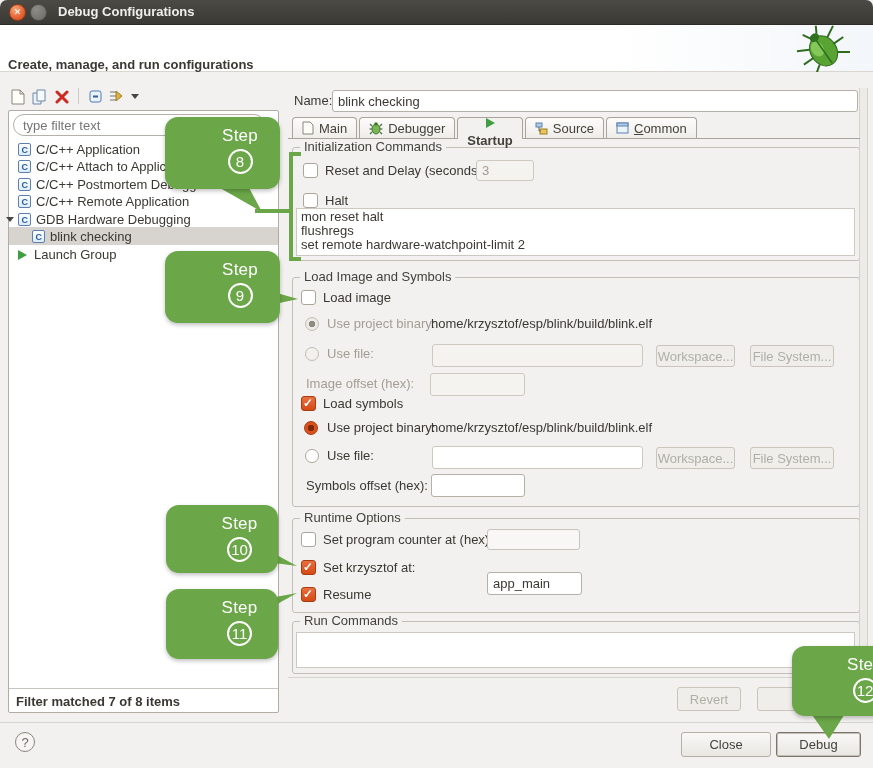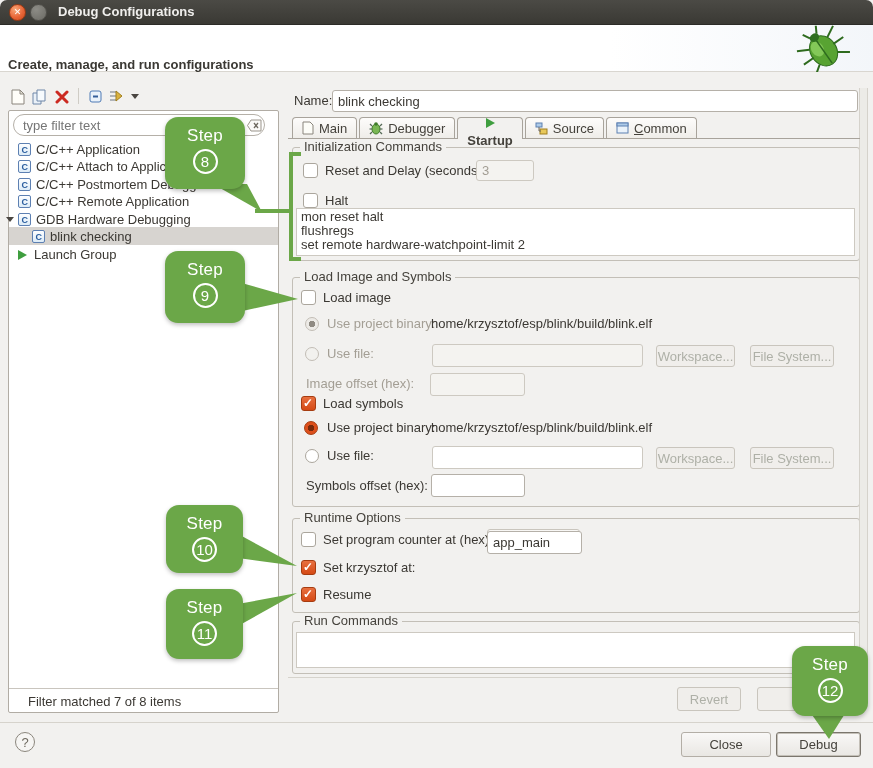--- a/index.html
+++ b/index.html
@@ -59,21 +59,21 @@
     border-left:9px solid #3f9e3f;}
   .sep-v{width:1px;background:#cfccc5;}
   
   .tab{display:flex;align-items:center;gap:5px;padding:0 9px;height:21px;
     background:linear-gradient(#fdfcfb,#efede9);border:1px solid #a8a39b;border-bottom:none;
     border-radius:4px 4px 0 0;box-sizing:border-box;color:#45423c;}
   .tab.sel{background:#f2f1ef;font-weight:bold;height:22px;z-index:3;flex-direction:column;}
   .tabline{height:1px;background:#a8a39b;}
   
   .bubble{background:#6ba748;border-radius:13px;display:flex;flex-direction:column;align-items:center;
-    color:#fff;z-index:51;box-shadow:0 2px 4px rgba(0,0,0,.25);}
+    color:#fff;z-index:51;box-shadow:0 2px 4px rgba(0,0,0,.25);padding-left:35px;}
   .bubble .stepword{font-size:17px;margin-top:9px;letter-spacing:.2px;}
   .bubble .num{margin-top:3px;width:25px;height:25px;border:2px solid #fff;border-radius:50%;
     display:flex;align-items:center;justify-content:center;font-size:15px;box-sizing:border-box;}
   .overlay{position:absolute;left:0;top:0;z-index:50;pointer-events:none;}
   
   .tico{width:18px;height:17px;display:flex;align-items:center;justify-content:center;}
   .helpbtn{width:20px;height:20px;border:1px solid #8b867d;border-radius:50%;color:#6e695f;
     display:flex;align-items:center;justify-content:center;font-size:13px;background:#f6f5f3;box-sizing:border-box;}
   .scrollstrip{background:#ecebe7;border-left:1px solid #d5d2cb;border-right:1px solid #d5d2cb;}
 </style>
@@ -181,21 +181,21 @@
   <div class="abs treerow" style="left:32px;top:228px;">
     <span class="abs cicon" style="left:0;top:2px;"></span>
     <span class="abs" style="left:18px;">blink checking</span>
   </div>
   <div class="abs treerow" style="left:18px;top:246px;">
     <span class="abs playico" style="left:0;top:4px;"></span>
     <span class="abs" style="left:16px;">Launch Group</span>
   </div>
 
   <div class="abs" style="left:9px;top:688px;width:269px;height:1px;background:#c9c5be;"></div>
-  <div class="abs" style="left:28px;top:694px;">Filter matched 7 of 8 items</div>
+  <div class="abs" style="left:16px;top:694px;font-weight:bold;">Filter matched 7 of 8 items</div>
 
   <div class="abs lbl" style="left:294px;top:93px;">Name:</div>
   <input class="abs field" style="left: 332px; top: 90px; width: 526px; height: 22px;" value="blink checking">
 
   <div class="abs tabline" style="left:288px;top:138px;width:572px;z-index:2;"></div>
   <div class="abs" style="left:292px;top:117px;display:flex;gap:2px;z-index:2;">
     <div class="tab">
       <svg width="12" height="14">
           <path d="M1 1 h7 l3 3 v9 h-10 z" fill="#fdfdf8" stroke="#8a857c"></path>
         </svg>
@@ -285,21 +285,21 @@
 
   <div class="abs group" style="left:292px;top:518px;width:566px;height:93px;"></div>
   <div class="abs legend" style="left:300px;top:511px;">Runtime Options</div>
 
   <div class="abs cb" style="left:301px;top:532px;"></div>
   <div class="abs lbl" style="left:323px;top:532px;">Set program counter at (hex):</div>
   <input class="abs field lite" style="left: 487px; top: 529px; width: 93px; height: 21px;">
 
   <div class="abs cb checked" style="left:301px;top:560px;"></div>
   <div class="abs lbl" style="left:323px;top:560px;">Set krzysztof at:</div>
-  <input class="abs field" style="left: 487px; top: 531px; width: 95px; height: 23px;" value="app_main">
+  <input class="abs field" style="left: 487px; top: 572px; width: 95px; height: 23px;" value="app_main">
 
   <div class="abs cb checked" style="left:301px;top:587px;"></div>
   <div class="abs lbl" style="left:323px;top:587px;">Resume</div>
 
   <div class="abs group" style="left:292px;top:621px;width:566px;height:51px;"></div>
   <div class="abs legend" style="left:300px;top:614px;">Run Commands</div>
   <div class="abs txtarea" style="left:296px;top:632px;width:559px;height:36px;"></div>
 
   <div class="abs scrollstrip" style="left:859px;top:88px;width:7px;height:588px;"></div>
 

